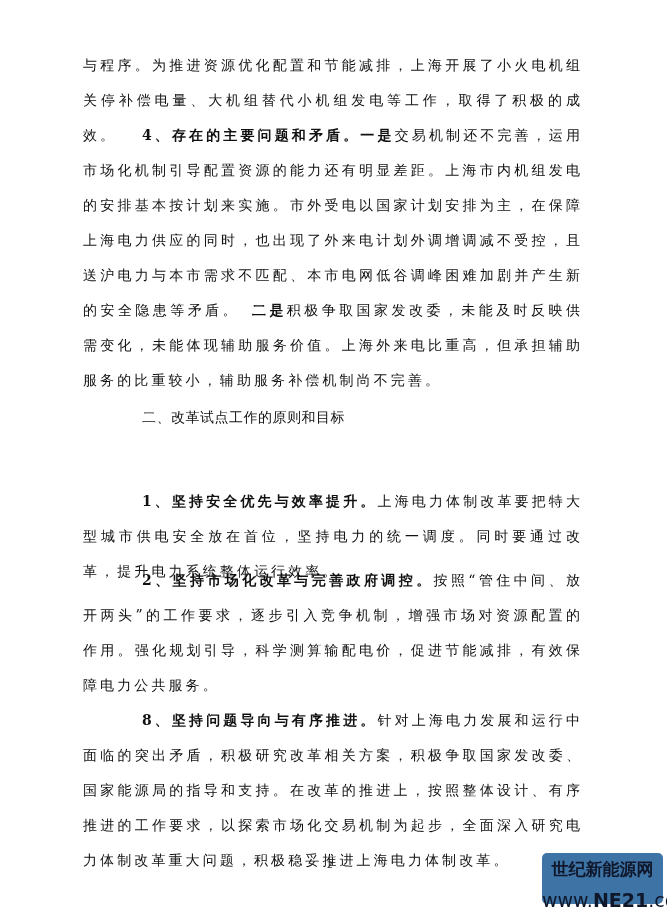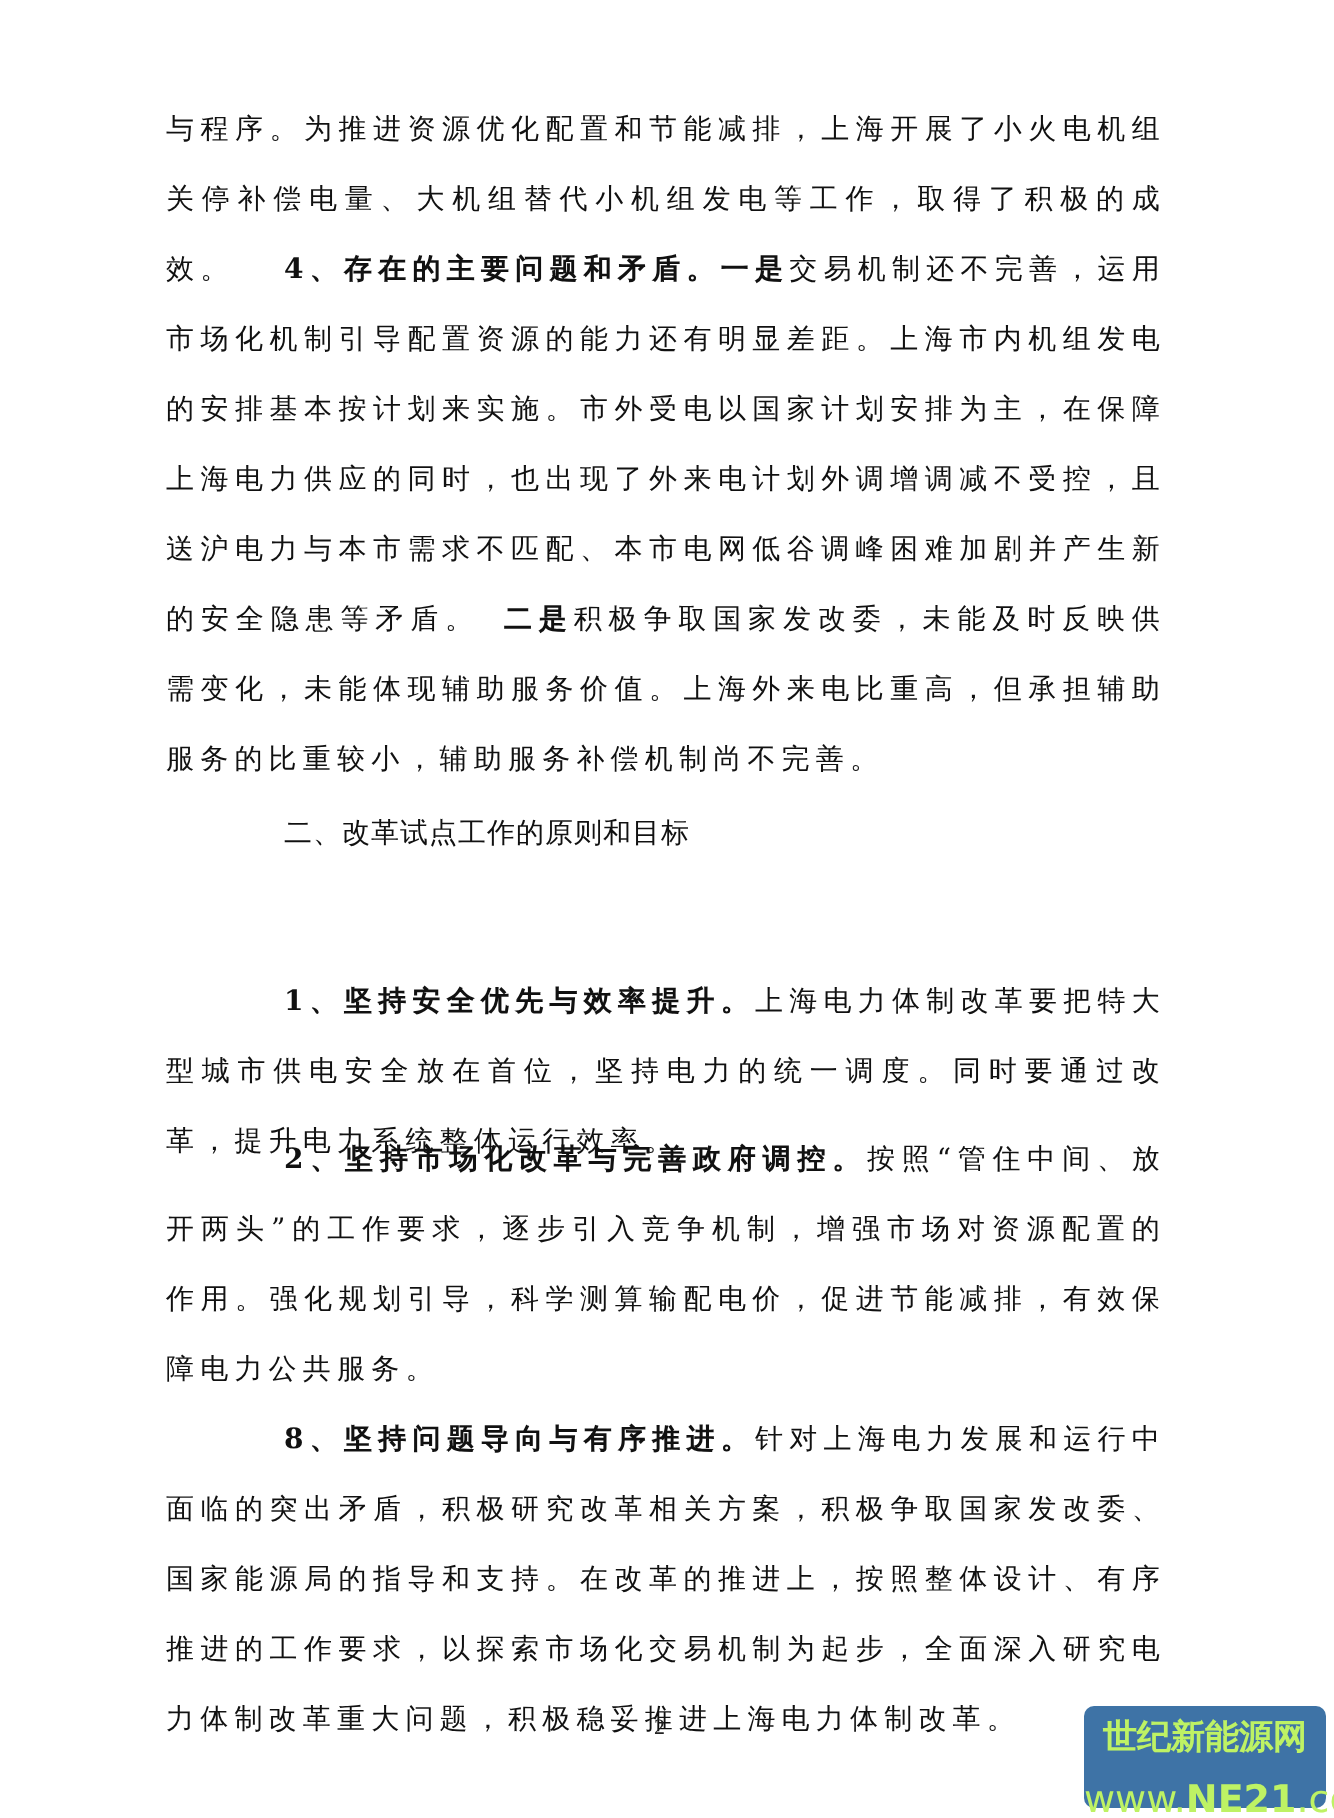--- a/index.html
+++ b/index.html
@@ -9,21 +9,21 @@
   }
   .page { position: absolute; left: 0; top: 0; width: 667px; height: 909px; }
   .para { position: absolute; left: 83px; width: 500px; font-size: 14px; line-height: 35px; letter-spacing: 3.1px; text-align: justify; text-align-last: left; }
   .indent { text-indent: 47px; }
   .bold { font-weight: bold; margin-left: 12px; }
   .heading { font-family: "DejaVu Sans", "Liberation Sans", sans-serif; letter-spacing: 0.5px; }
   .subheading { letter-spacing: 2px; }
   .page-number { position: absolute; left: 327px; top: 858px; font-size: 11px; font-family: "Liberation Serif", serif; color: #222; }
   .watermark {
     position: absolute; left: 542px; top: 853px; width: 121px; height: 51px;
-    background: #3e73a6; border-radius: 5px; color: #bef264; text-align: center;
+    background: #3e73a6; border-radius: 5px; color: #0f172a; text-align: center;
     font-family: "DejaVu Sans", "Liberation Sans", sans-serif;
   }
   .wm-title { font-size: 17px; font-weight: bold; margin-top: 6px; letter-spacing: 0px; line-height: 20px; }
   .wm-url { font-size: 19px; line-height: 18px; margin-top: 12px; }
   .wm-url b { font-weight: bold; }
 </style>
 </head>
 <body>
 
 <div class="page">

